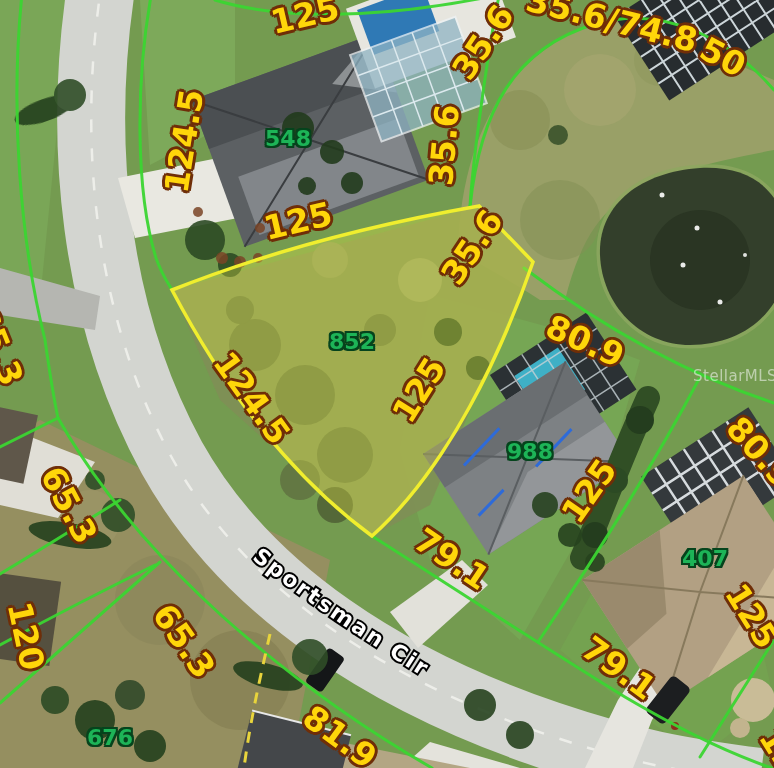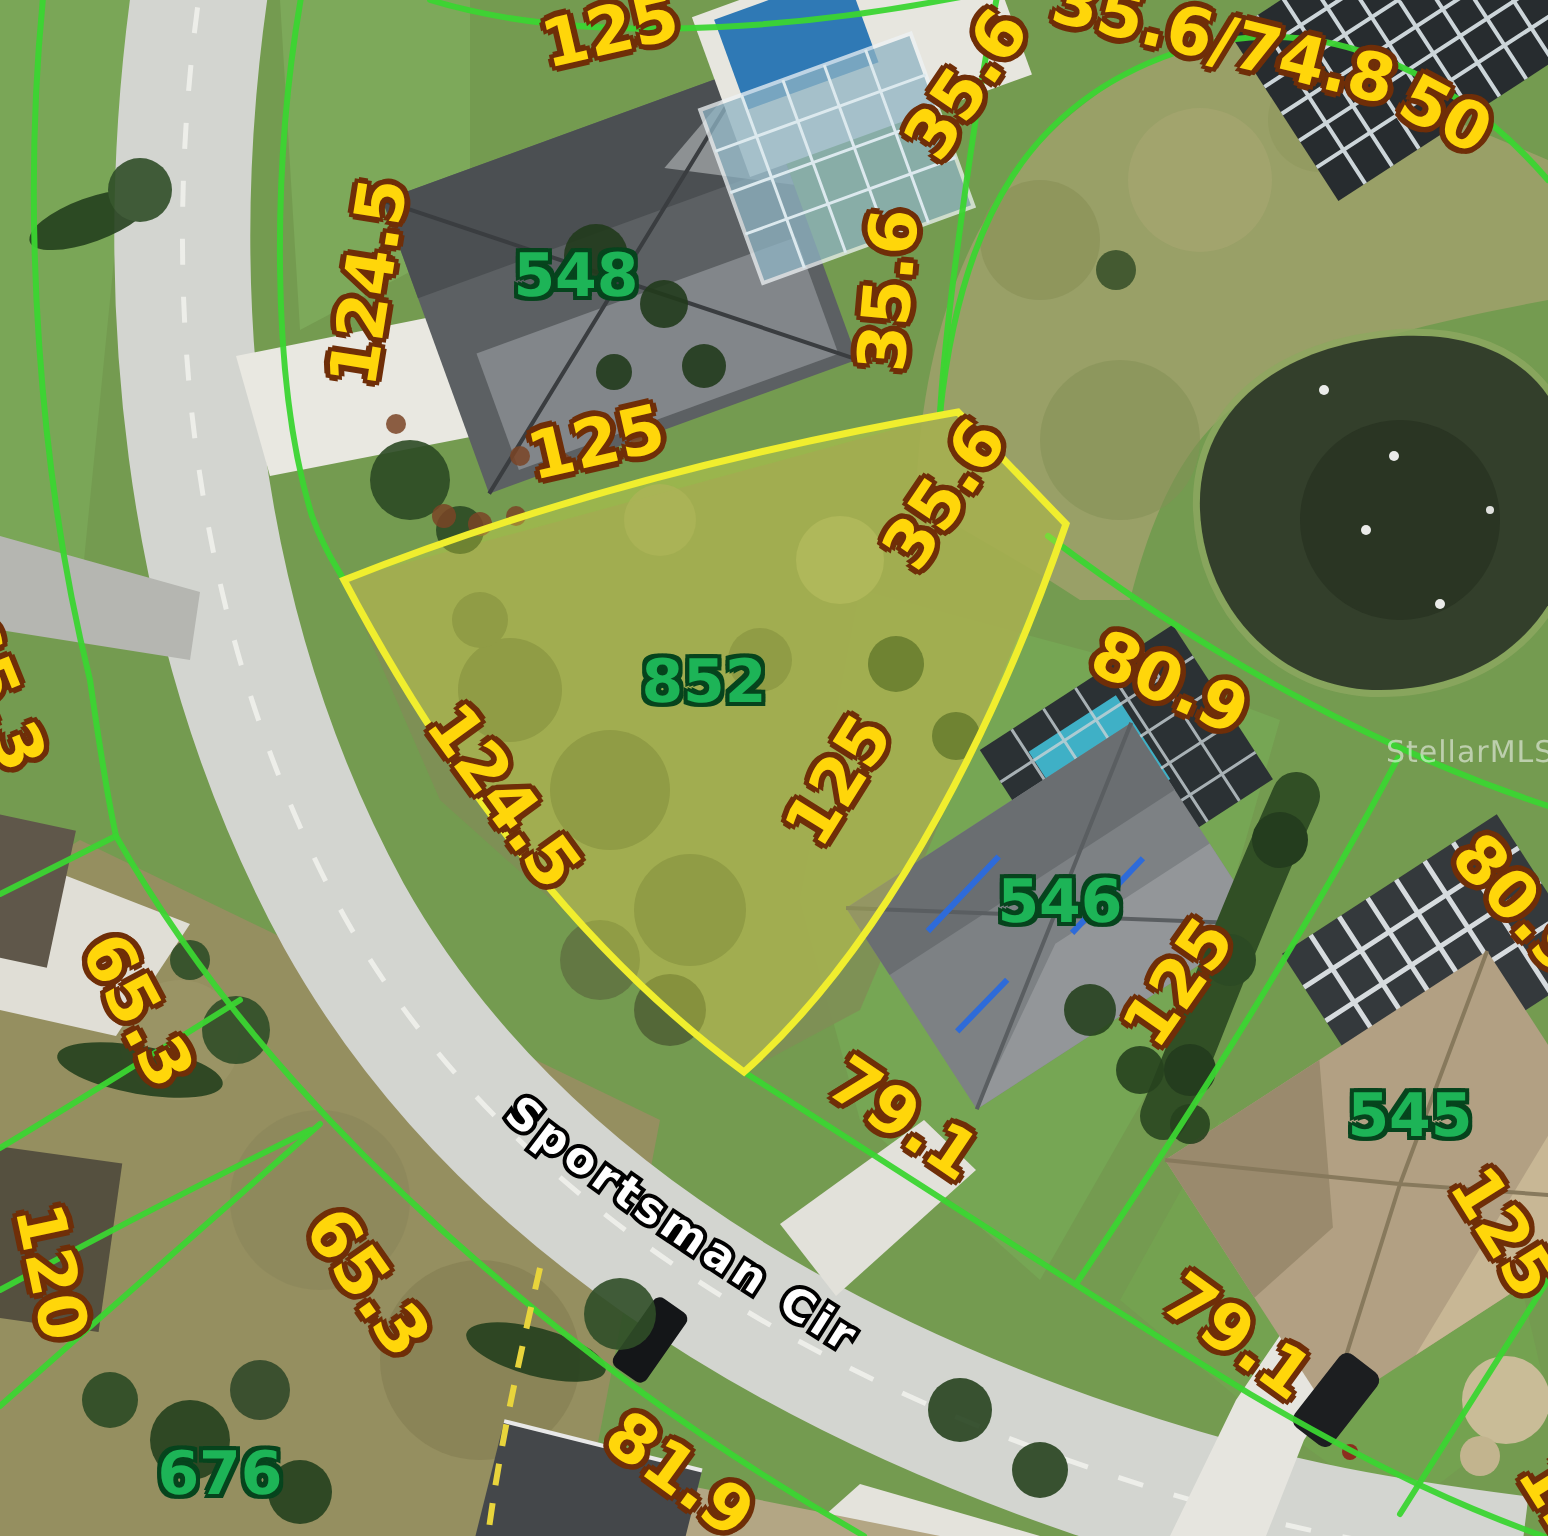--- a/index.html
+++ b/index.html
@@ -12,21 +12,21 @@
   .dim{
     position:absolute;white-space:nowrap;font-weight:700;font-size:33px;line-height:1;
     color:var(--dim-fill,#ffd60a);
     text-shadow:
       3px 0 0 var(--dim-outline,#6f2e08), -3px 0 0 var(--dim-outline,#6f2e08),
       0 3px 0 var(--dim-outline,#6f2e08), 0 -3px 0 var(--dim-outline,#6f2e08),
       2px 2px 0 var(--dim-outline,#6f2e08), -2px -2px 0 var(--dim-outline,#6f2e08),
       2px -2px 0 var(--dim-outline,#6f2e08), -2px 2px 0 var(--dim-outline,#6f2e08);
   }
   .pnum{
-    position:absolute;white-space:nowrap;font-weight:700;font-size:30px;line-height:1;
+    position:absolute;white-space:nowrap;font-weight:700;font-size:22px;line-height:1;
     color:var(--parcel-fill,#1db457);
     text-shadow:
       2px 0 0 var(--parcel-outline,#06441d), -2px 0 0 var(--parcel-outline,#06441d),
       0 2px 0 var(--parcel-outline,#06441d), 0 -2px 0 var(--parcel-outline,#06441d),
       2px 2px 0 var(--parcel-outline,#06441d), -2px -2px 0 var(--parcel-outline,#06441d),
       2px -2px 0 var(--parcel-outline,#06441d), -2px 2px 0 var(--parcel-outline,#06441d);
   }
   .watermark{
     position:absolute;left:693px;top:367px;font-size:15px;letter-spacing:.5px;
     color:rgba(250,250,250,.55);pointer-events:none;
@@ -255,19 +255,19 @@
       <div class="dim" style="left: 452px; top: 559px; transform: translate(-50%, -50%) rotate(34deg);">79.1</div>
       <div class="dim" style="left: 619px; top: 668px; transform: translate(-50%, -50%) rotate(36deg);">79.1</div>
       <div class="dim" style="left: 340px; top: 737px; transform: translate(-50%, -50%) rotate(36deg);">81.9</div>
       <div class="dim" style="left: 69px; top: 505px; transform: translate(-50%, -50%) rotate(62deg);">65.3</div>
       <div class="dim" style="left: 184px; top: 641px; transform: translate(-50%, -50%) rotate(55deg);">65.3</div>
       <div class="dim" style="left: 26px; top: 636px; transform: translate(-50%, -50%) rotate(78deg);">120</div>
       <div class="dim" style="left: -2px; top: 346px; transform: translate(-50%, -50%) rotate(68deg);">65.3</div>
       <div class="dim" style="left: 786px; top: 760px; transform: translate(-50%, -50%) rotate(58deg);">125</div>
       <div class="pnum" style="left: 288px; top: 139px; transform: translate(-50%, -50%);">548</div>
       <div class="pnum" style="left: 352px; top: 342px; transform: translate(-50%, -50%);">852</div>
-      <div class="pnum" style="left: 530px; top: 452px; transform: translate(-50%, -50%);">546</div>
-      <div class="pnum" style="left: 705px; top: 559px; transform: translate(-50%, -50%);">545</div>
+      <div class="pnum" style="left: 530px; top: 452px; transform: translate(-50%, -50%);">988</div>
+      <div class="pnum" style="left: 705px; top: 559px; transform: translate(-50%, -50%);">407</div>
       <div class="pnum" style="left: 110px; top: 738px; transform: translate(-50%, -50%);">676</div>
     </div>
 
   <div class="watermark">StellarMLS</div>
 </div>
 
 </body></html>

